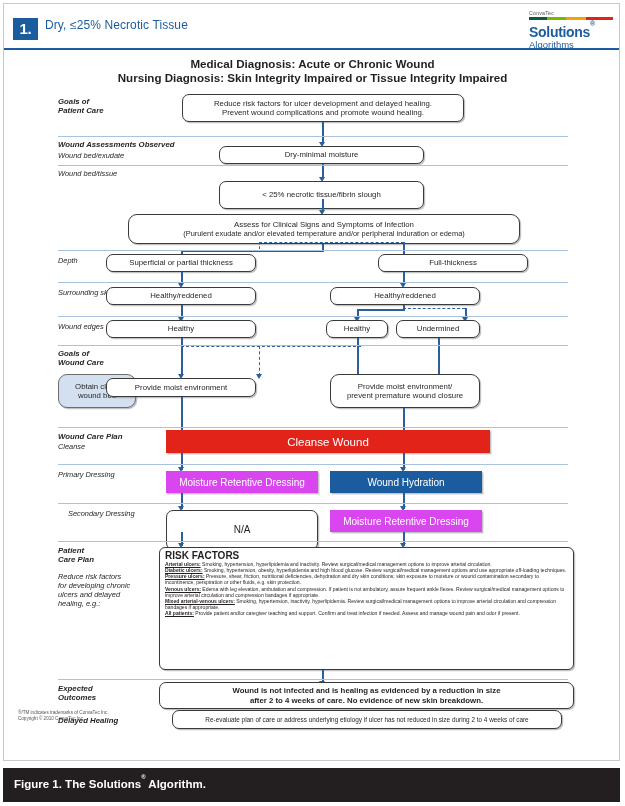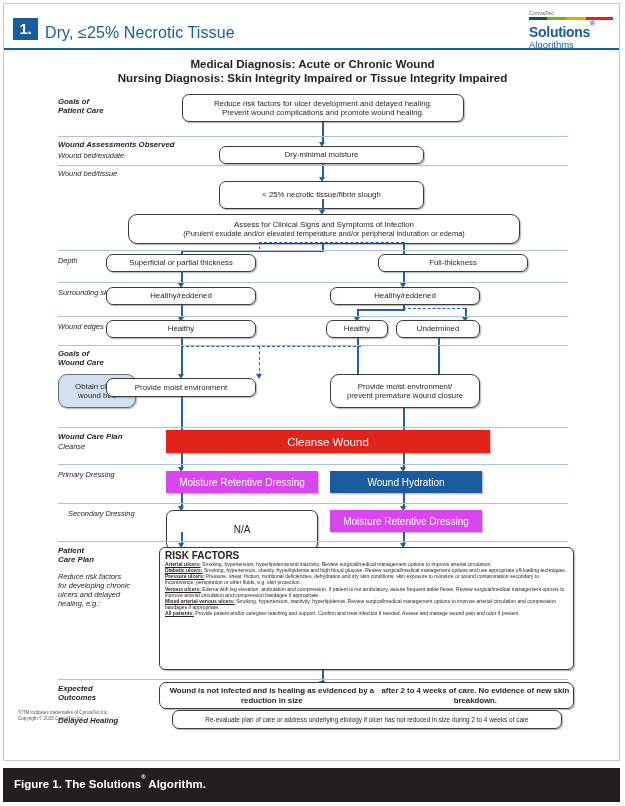--- a/index.html
+++ b/index.html
@@ -14,22 +14,22 @@
     border:1px solid #c9c9c9;background:#fff;box-sizing:border-box;
   }
   
   #header{position:absolute;left:0;top:0;width:100%;height:46px;}
   #num-badge{
     position:absolute;left:9px;top:14px;width:25px;height:22px;
     background:#1b5c9e;color:#fff;font-weight:bold;font-size:15px;
     text-align:center;line-height:22px;letter-spacing:-.3px;
   }
   #header-title{
-    position:absolute;left:41px;top:20px;
-    font-size:16px;color:#1b5c9e;letter-spacing:.1px;white-space:nowrap;
+    position:absolute;left:41px;top:14px;
+    font-size:12px;color:#1b5c9e;letter-spacing:.1px;white-space:nowrap;
   }
   #logo{position:absolute;right:6px;top:6px;width:84px;text-align:left;}
   #logo-top{font-size:5.2px;color:#55565a;letter-spacing:.25px;line-height:6px;}
   #logo-bar{height:2.6px;width:84px;margin:1px 0 1px 0;
     background:linear-gradient(to right,#0a5a3c 0 22%,#7ab800 22% 44%,#f0a500 44% 68%,#e2231a 68% 100%);}
   #logo-solutions{font-size:14px;font-weight:bold;color:#1b5c9e;line-height:15px;letter-spacing:-.3px;}
   #logo-solutions sup{font-size:7px;top:-5px;position:relative;}
   #logo-algorithms{font-size:9.5px;color:#1b5c9e;line-height:11px;}
   #header-rule{position:absolute;left:0;top:44px;width:100%;height:2.4px;background:#1b5c9e;}
 
@@ -284,21 +284,21 @@
         </div>
     </div>
 
     <div class="vline" style="left:318px;top:618px;height:14px;"></div>
     <div class="arrow" style="left:315px;top:629px;"></div>
 
     <div class="rule" style="left:54px;top:627px;width:510px;"></div>
     <div class="lbl b" style="left:54px;top:632px;">Expected</div>
     <div class="lbl b" style="left:54px;top:641px;">Outcomes</div>
 
-    <div class="node" style="left:155px;top:630px;width:415px;height:27px;font-weight:bold;">
+    <div class="node" style="left:155px;top:630px;width:415px;height:27px;flex-direction:column;font-weight:bold;">
       <span>Wound is not infected and is healing as evidenced by a reduction in size</span>
       <span>after 2 to 4 weeks of care. No evidence of new skin breakdown.</span>
     </div>
 
     <div class="lbl b" style="left:54px;top:664px;">Delayed Healing</div>
     <div class="node" style="left:168px;top:658px;width:390px;height:19px;font-size:6.4px;">Re-evaluate plan of care or address underlying etiology if ulcer has not reduced in size during 2 to 4 weeks of care</div>
 
   </div>
 
   <div id="footnote">

